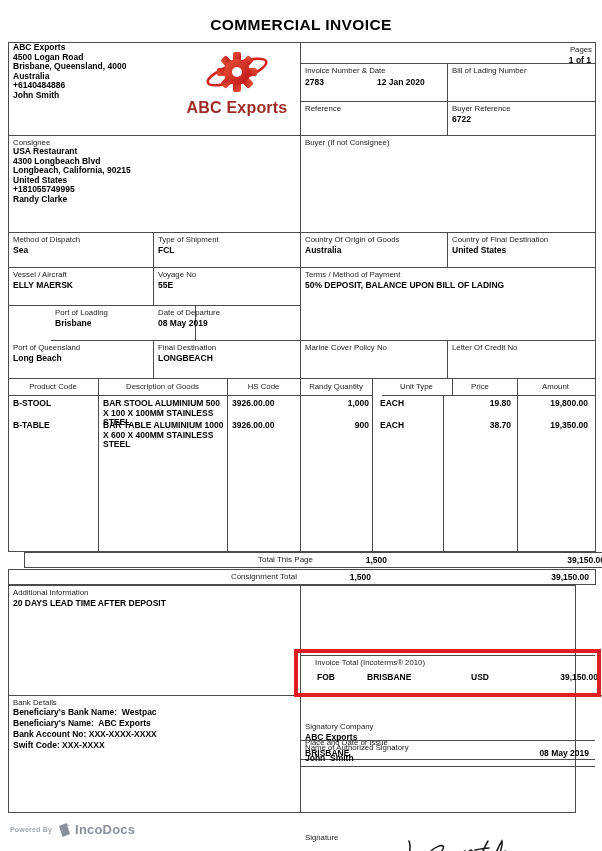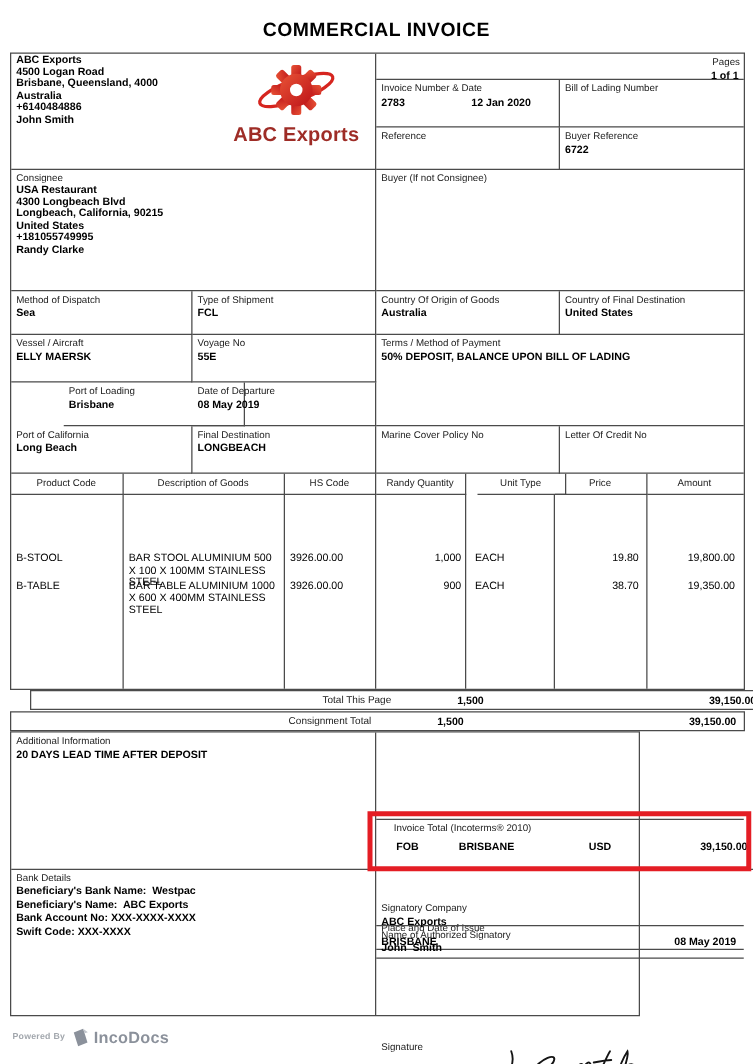--- a/index.html
+++ b/index.html
@@ -14,21 +14,21 @@
   .bb { border-bottom: 1px solid #4a4a4a; }
   .l { font-size: 7.8px; color: #222; line-height: 9px; padding: 2px 3px 0 4px; }
   .l.r { text-align: right; }
   .v { font-size: 8.5px; font-weight: bold; color: #000; line-height: 10px; padding: 1px 4px 0 4px; }
   .addr div { font-size: 8.5px; font-weight: bold; line-height: 9.6px; padding-left: 4px; }
   .logo-block { position: absolute; left: 166px; top: 6px; width: 124px; text-align: center; }
   .logo-name { font-size: 16px; font-weight: 800; color: #9e2c26; letter-spacing: .2px; margin-top: -2px; }
   .th { position: absolute; top: 0; height: 16px; font-size: 7.8px; color: #222;
     text-align: center; line-height: 16px; }
   .strip { position: absolute; top: 353px; height: 155px; }
-  .iv { position: absolute; left: 4px; right: 3px; font-size: 8.5px; font-weight: normal; line-height: 9.6px; margin-top: 43px; }
+  .iv { position: absolute; left: 4px; right: 3px; font-size: 8.5px; font-weight: bold; line-height: 9.6px; }
   .iv.r { text-align: right; }
   .iv.u { left: 7px; }
   .row0 { top: 3px; } .row1 { top: 25px; }
   .tlabel { position: absolute; left: 0; top: 0; width: 292px; text-align: right;
     font-size: 8px; line-height: 14px; padding-right: 4px; color: #222; }
   .tqty { position: absolute; left: 292px; top: 0; width: 72px; text-align: right;
     font-size: 8.5px; font-weight: bold; line-height: 14px; padding-right: 2px; }
   .tamt { position: absolute; right: 0; top: 0; width: 130px; text-align: right;
     font-size: 8.5px; font-weight: bold; line-height: 14px; padding-right: 6px; }
   .bank-line { font-size: 8.5px; font-weight: bold; line-height: 11px; padding-left: 4px; white-space: pre; }
@@ -162,21 +162,21 @@
     <div class="c br bb" style="left:0; top:263px; width:145px; height:35px;margin-left:42px;">
       <div class="l">Port of Loading</div>
       <div class="v">Brisbane</div>
     </div>
     <div class="c br bb" style="left:145px; top:263px; width:147px; height:35px;">
       <div class="l">Date of Departure</div>
       <div class="v">08 May 2019</div>
     </div>
 
     <div class="c br bb" style="left:0; top:298px; width:145px; height:38px;">
-      <div class="l">Port of California</div>
+      <div class="l">Port of Queensland</div>
       <div class="v">Long Beach</div>
     </div>
     <div class="c br bb" style="left:145px; top:298px; width:147px; height:38px;">
       <div class="l">Final Destination</div>
       <div class="v">LONGBEACH</div>
     </div>
     <div class="c br bb" style="left:292px; top:298px; width:147px; height:38px;">
       <div class="l">Marine Cover Policy No</div>
       <div class="v"></div>
     </div>
@@ -241,21 +241,21 @@
     <span class="tlabel">Total This Page</span>
     <span class="tqty">1,500</span>
     <span class="tamt">39,150.00</span>
   </div>
   <div class="region" style="left:8px; top:569px; width:588px; height:16px;">
     <span class="tlabel">Consignment Total</span>
     <span class="tqty">1,500</span>
     <span class="tamt">39,150.00</span>
   </div>
 
-  <div class="region" style="left:8px; top:585px; width:504px; height:228px;">
+  <div class="region" style="left:8px; top:585px; width:568px; height:228px;">
 
     <div class="c br bb" style="left:0; top:0; width:292px; height:110px;">
       <div class="l">Additional Information</div>
       <div class="v">20 DAYS LEAD TIME AFTER DEPOSIT</div>
     </div>
 
     <div class="c bb" style="left:292px; top:0; width:294px; height:70px;"></div>
 
     <div class="c bb pair" style="left:302px; top:70px; width:294px; height:40px;">
       <div class="l">Invoice Total (Incoterms® 2010)</div>

